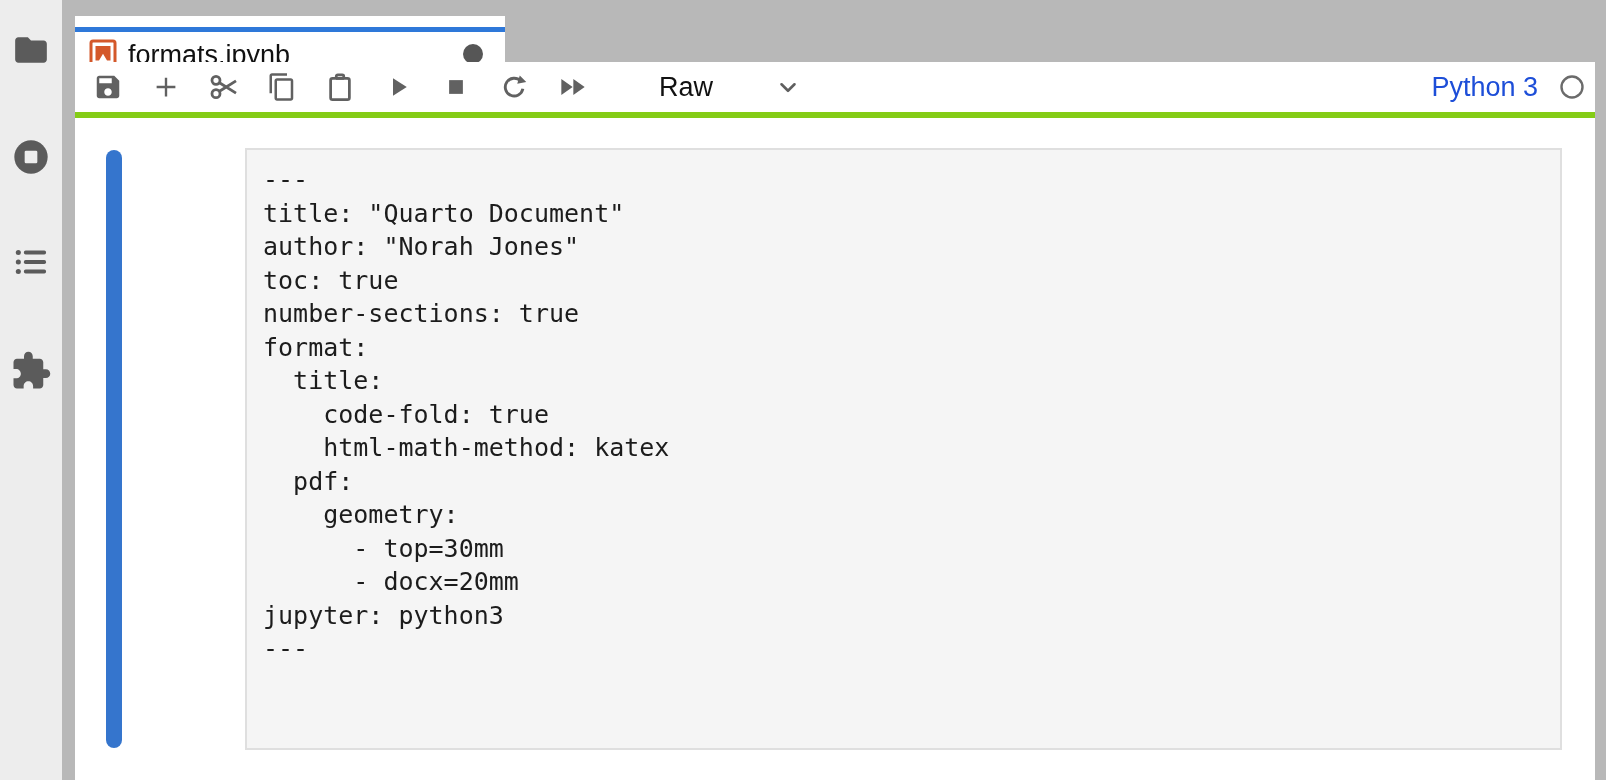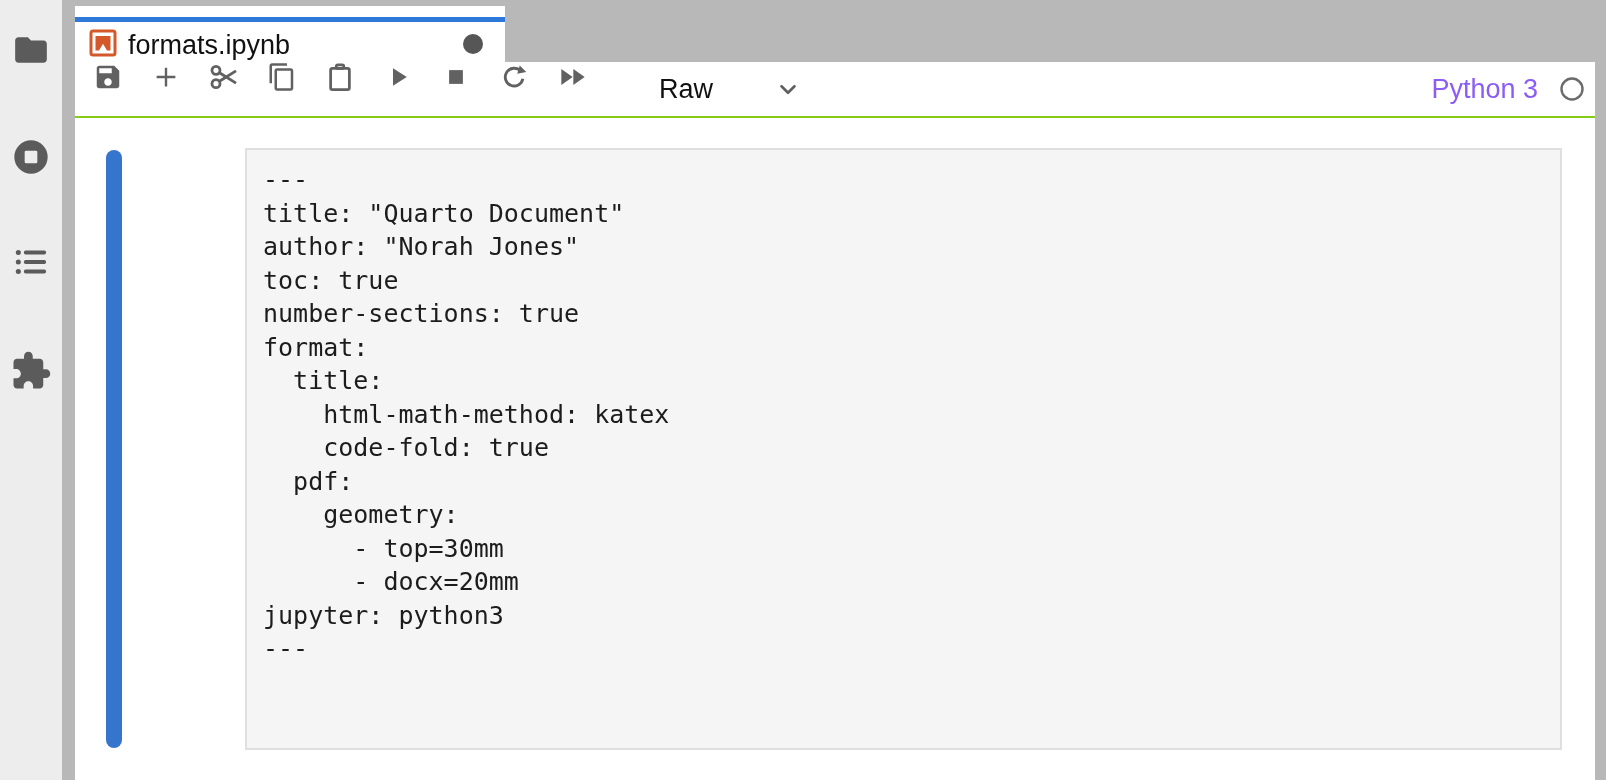--- a/index.html
+++ b/index.html
@@ -25,45 +25,45 @@
     position: absolute; left: 1595px; top: 0; width: 11px; height: 780px;
     background: #b8b8b8; z-index: 3;
   }
 
   
   .main { position: absolute; left: 75px; top: 0; width: 1520px; height: 780px; }
 
   
   .tabbar { position: absolute; left: 0; top: 0; width: 1520px; height: 62px; background: #b8b8b8; }
   .tab {
-    position: absolute; left: 0; top: 6px; width: 430px; height: 62px;
+    position: absolute; left: 0; top: 16px; width: 430px; height: 62px;
     background: #ffffff; cursor: pointer;
   }
   .tab-topline { position: absolute; left: 0; top: 11px; width: 100%; height: 5px; background: #2e78d9; }
   .tab-inner { position: absolute; left: 14px; top: 16px; right: 14px; height: 46px;
     display: flex; align-items: center; }
   .tab-title { font-size: 27px; color: #111111; margin-left: 11px; white-space: nowrap; }
   .dirty-dot { position: absolute; left: 388px; top: 28px; width: 20px; height: 20px;
     border-radius: 50%; background: #565656; }
 
   
   .toolbar {
     position: absolute; left: 0; top: 62px; width: 1520px; height: 56px;
-    background: #ffffff; border-bottom: 2px solid #84cc16;
-    display: flex; padding-left: 18px;
+    background: #ffffff; border-bottom: 6px solid #84cc16;
+    display: flex; align-items: center; padding-left: 18px;
   }
   .tool-btn { width: 30px; height: 30px; margin-right: 28px; color: #616161;
     display: flex; align-items: center; justify-content: center; cursor: pointer; flex: 0 0 auto; }
   .tool-btn svg { display: block; }
   .celltype { display: flex; align-items: center; margin-left: 44px; cursor: pointer; }
   .celltype-label { font-size: 27px; color: #111111; }
   .celltype-chevron { margin-left: 62px; color: #5f5f5f; display: flex; }
   .toolbar-spacer { flex: 1 1 auto; }
   .kernel { display: flex; align-items: center; margin-right: 9px; }
-  .kernel-name { font-size: 27px; color: #8b5cf6; margin-right: 20px; cursor: pointer; white-space: nowrap; }
+  .kernel-name { font-size: 27px; color: #1d4ed8; margin-right: 20px; cursor: pointer; white-space: nowrap; }
   .kernel-status { display: flex; cursor: pointer; }
 
   
   .content { position: absolute; left: 0; top: 118px; width: 1520px; height: 662px; background: #ffffff; }
   .cell-bar {
     position: absolute; left: 31px; top: 32px; width: 16px; height: 598px;
     background: #3575cd; border-radius: 8px; cursor: pointer;
   }
   .cell {
     position: absolute; left: 170px; top: 30px; width: 1317px; height: 602px;
@@ -240,22 +240,22 @@
       <div class="cell-bar"></div>
       <div class="cell">
         <div class="cell-code">
             <div class="code-line">---</div>
             <div class="code-line">title: "Quarto Document"</div>
             <div class="code-line">author: "Norah Jones"</div>
             <div class="code-line">toc: true</div>
             <div class="code-line">number-sections: true</div>
             <div class="code-line">format:</div>
             <div class="code-line">  title:</div>
+            <div class="code-line">    code-fold: true</div>
             <div class="code-line">    html-math-method: katex</div>
-            <div class="code-line">    code-fold: true</div>
             <div class="code-line">  pdf:</div>
             <div class="code-line">    geometry:</div>
             <div class="code-line">      - top=30mm</div>
             <div class="code-line">      - docx=20mm</div>
             <div class="code-line">jupyter: python3</div>
             <div class="code-line">---</div>
           </div>
       </div>
     </div>
 

